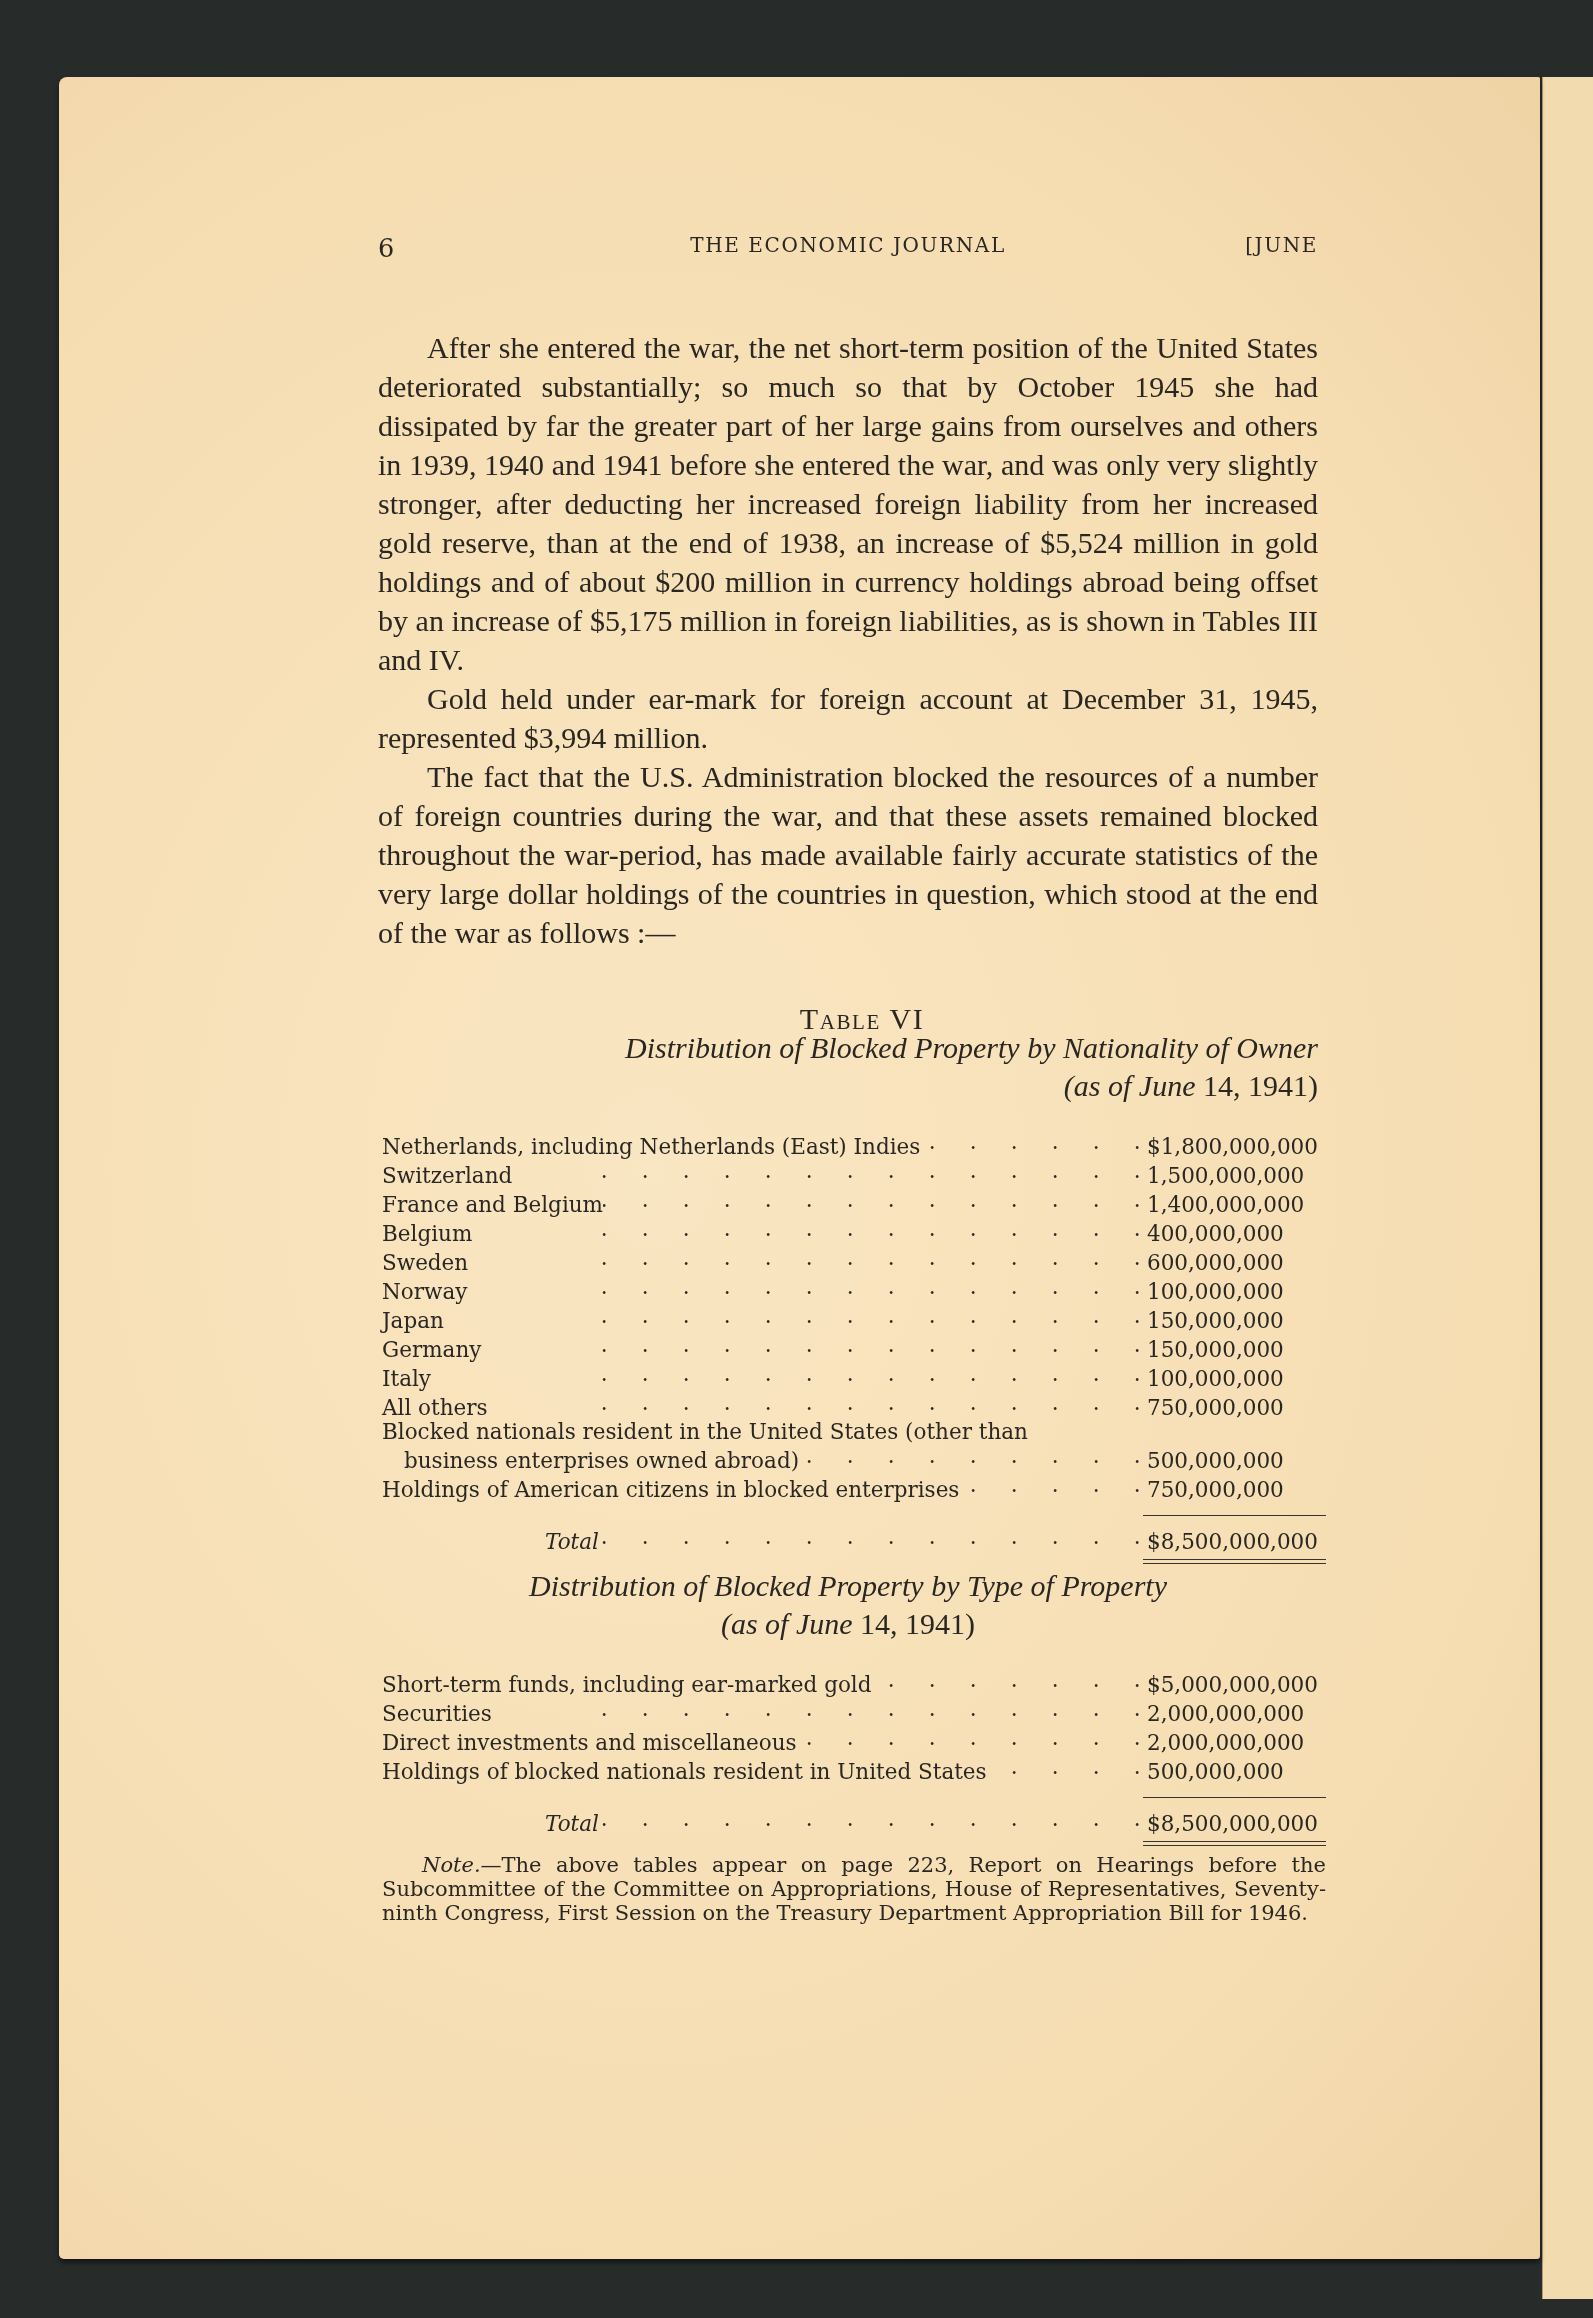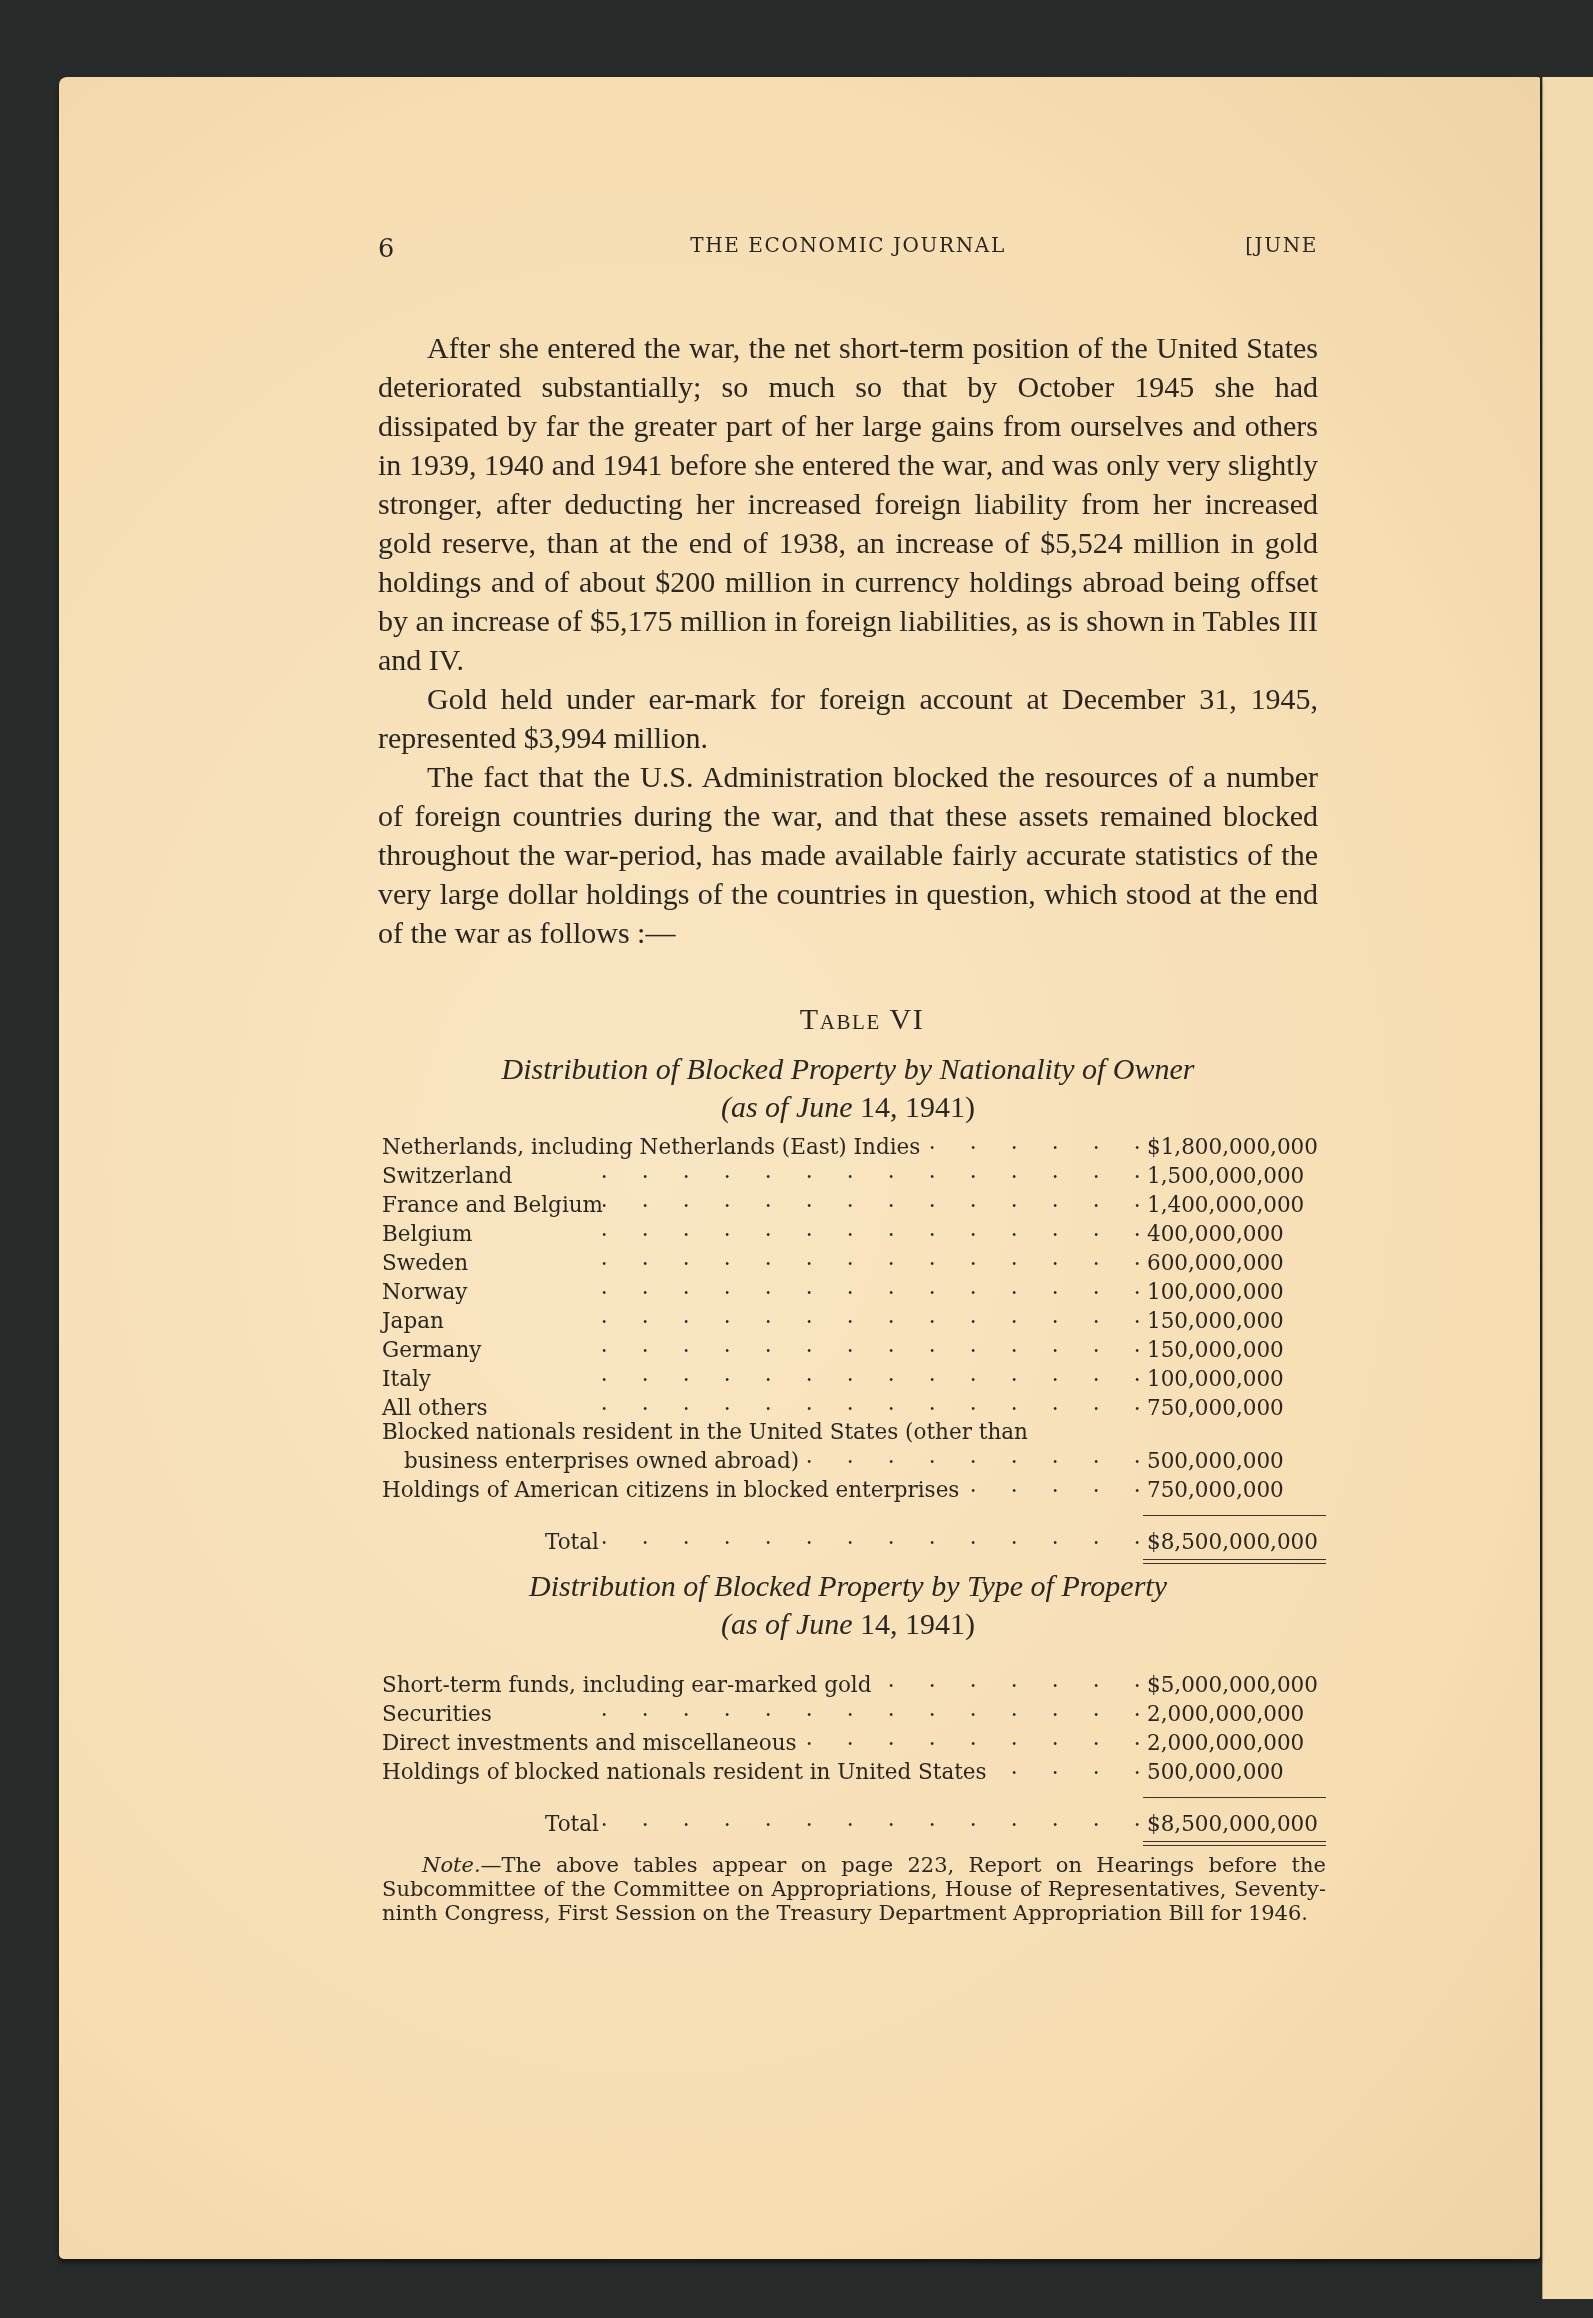--- a/index.html
+++ b/index.html
@@ -51,21 +51,21 @@
   }
   .row { display: flex; align-items: baseline; white-space: nowrap; }
   .row .lbl { flex: 0 0 auto; }
   .row .dots { flex: 1 1 auto; overflow: hidden; color: #2a2622; letter-spacing: 0; padding: 0 6.4px; }
   .row .dots::before { content: ".\00a0\00a0\00a0\00a0\00a0.\00a0\00a0\00a0\00a0\00a0.\00a0\00a0\00a0\00a0\00a0.\00a0\00a0\00a0\00a0\00a0.\00a0\00a0\00a0\00a0\00a0.\00a0\00a0\00a0\00a0\00a0.\00a0\00a0\00a0\00a0\00a0.\00a0\00a0\00a0\00a0\00a0.\00a0\00a0\00a0\00a0\00a0.\00a0\00a0\00a0\00a0\00a0.\00a0\00a0\00a0\00a0\00a0.\00a0\00a0\00a0\00a0\00a0.\00a0\00a0\00a0\00a0\00a0."; float: right; }
   .row .val { flex: 0 0 179px; text-align: left; }
   .row.cont .lbl { padding-left: 22px; }
   .row.nodots .lbl { white-space: normal; }
   .rule-wrap { display: flex; justify-content: flex-end; margin: 12.7px 0 9.6px 0; }
   .rule { width: 183px; border-top: 1.6px solid #3a332c; }
-  .row.total .lbl { padding-left: 163px; }
+  .row.total .lbl { padding-left: 163px; font-style: italic; }
   .dbl { display: flex; justify-content: flex-end; margin-top: 4.8px; }
   .dbl div { width: 183px; height: 3.2px; border-top: 1.6px solid #3a332c; border-bottom: 1.6px solid #3a332c; }
   .note {
     position: absolute; top: 1853px; left: 382px; width: 944px;
     font-size: 21px; line-height: 24px; text-align: justify;
     font-family: "DejaVu Serif", serif;
   }
   .note p { margin: 0; text-indent: 40px; }
   .note .it { font-style: italic; margin-top: 16px; }
 </style>
@@ -83,21 +83,21 @@
 </div>
 
 <div class="body-text">
   <p>After she entered the war, the net short-term position of the United States deteriorated substantially; so much so that by October 1945 she had dissipated by far the greater part of her large gains from ourselves and others in 1939, 1940 and 1941 before she entered the war, and was only very slightly stronger, after deducting her increased foreign liability from her increased gold reserve, than at the end of 1938, an increase of $5,524 million in gold holdings and of about $200 million in currency holdings abroad being offset by an increase of $5,175 million in foreign liabilities, as is shown in Tables III and IV.</p>
   <p>Gold held under ear-mark for foreign account at December 31, 1945, represented $3,994 million.</p>
   <p>The fact that the U.S. Administration blocked the resources of a number of foreign countries during the war, and that these assets remained blocked throughout the war-period, has made available fairly accurate statistics of the very large dollar holdings of the countries in question, which stood at the end of the war as follows :—</p>
 </div>
 
 <div class="table-num">Table VI</div>
 
-<div class="caption" style="top:1050px;">
+<div class="caption" style="top:1029px;text-align:right;">
   <div class="it">Distribution of Blocked Property by Nationality of Owner</div>
   <div><span class="it">(as of June</span><span> 14, 1941)</span></div>
 </div>
 
 <div class="tbl" style="top:1130px;">
   <div id="nat-rows">
       <div class="row">
         <span class="lbl">Netherlands, including Netherlands (East) Indies</span>
         <span class="dots"></span>
         <span class="val">$1,800,000,000</span>

